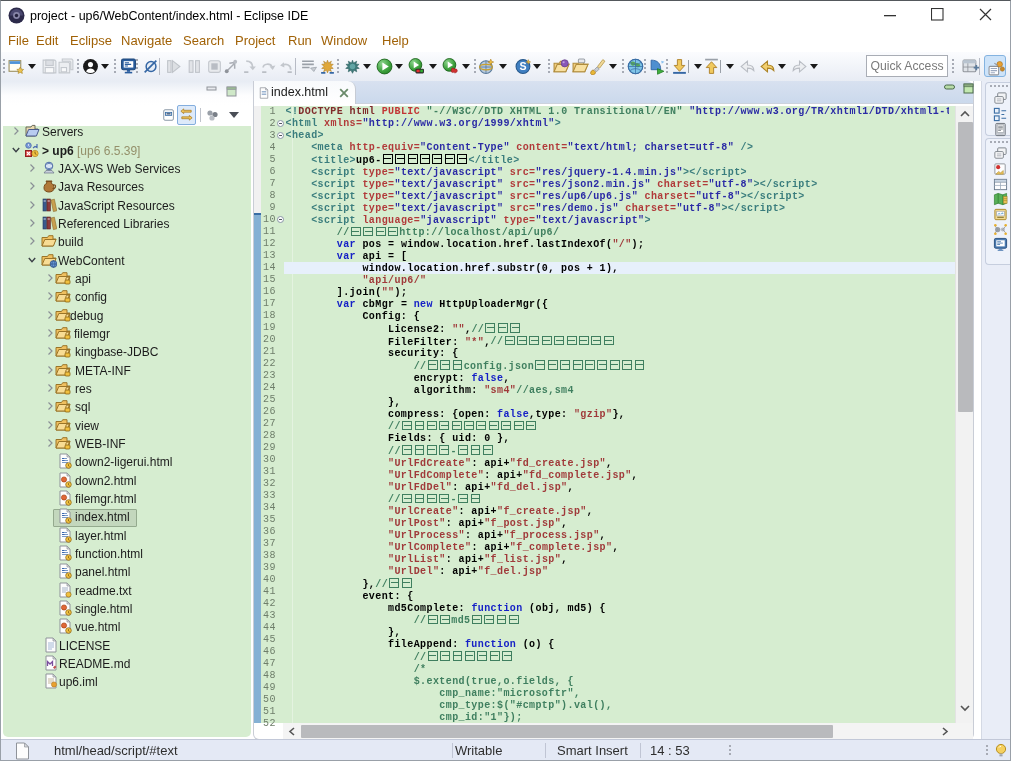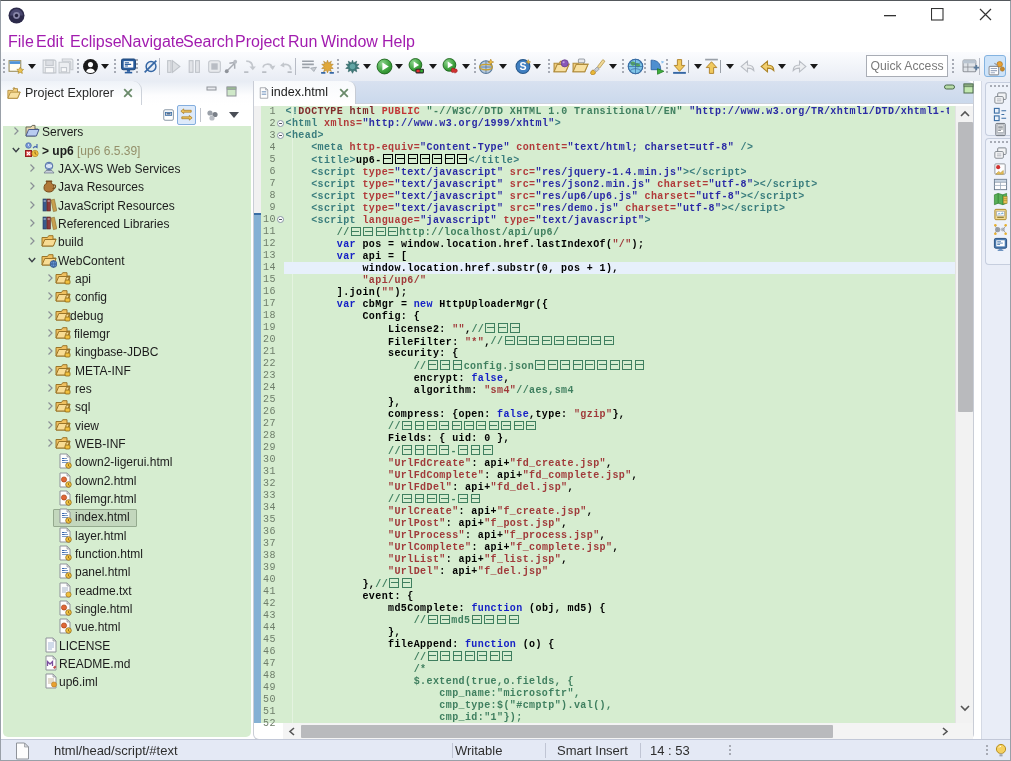--- a/index.html
+++ b/index.html
@@ -1,21 +1,21 @@
 <!DOCTYPE html>
 <html><head><meta charset="utf-8"><style>
 *{margin:0;padding:0;box-sizing:border-box}
 html,body{width:1011px;height:761px;overflow:hidden}
 body{font-family:"Liberation Sans",sans-serif;position:relative;background:#fff}
 .ab{position:absolute}
 #frame{position:absolute;left:0;top:0;width:1011px;height:761px;border:1px solid #99a0a8;border-top:1px solid #54585c;pointer-events:none;z-index:99}
 #title{position:absolute;left:0;top:0;width:1011px;height:31px;background:#fff}
 #title .txt{position:absolute;left:30px;top:0;line-height:32px;font-size:12.5px;color:#000}
 #menu{position:absolute;left:0;top:31px;width:1011px;height:21px;background:#fff}
-#menu span{position:absolute;top:2px;font-size:16px;color:#a21caf}
+#menu span{position:absolute;top:2px;font-size:13px;color:#a16207}
 #toolbar{position:absolute;left:0;top:52px;width:1011px;height:29px;background:linear-gradient(#fbfcfe,#eef1f7 70%,#e8ecf4)}
 .ti{position:absolute;top:6px;width:17px;height:17px}
 .dd{position:absolute;top:12px;width:8px;height:6px}
 .grip{position:absolute;top:7px;width:2px;height:15px;background:repeating-linear-gradient(#a7abb5 0 2px,rgba(0,0,0,0) 2px 4px)}
 .tsep{position:absolute;top:6px;width:1px;height:17px;background:#b7bbc5}
 #qa{position:absolute;left:866px;top:3px;width:82px;height:22px;background:#fff;border:1px solid #a9adb5;font-size:12.2px;color:#7a7a7a;text-align:center;line-height:20px;white-space:nowrap}
 #wbsel{position:absolute;left:984px;top:3px;width:22px;height:22px;background:#cde3f9;border:1px solid #84b3e0;border-radius:3px}
 #main{position:absolute;left:1px;top:81px;width:1009px;height:658px;background:#fff}
 
 #lp{position:absolute;left:0px;top:0px;width:252px;height:658px;background:#fff}
@@ -61,20 +61,21 @@
 .ssep{position:absolute;top:3px;width:1px;height:15px;background:#c0c5d4}
 svg{display:block}
 </style></head><body>
 <div id="title">
  <svg class="ab" style="left:8px;top:7px" width="17" height="17" viewBox="0 0 17 17">
       <circle cx="8.5" cy="8.5" r="8" fill="#2c2a4a"></circle>
       <path d="M2 8.5a6.5 6.5 0 0 1 13 0z" fill="#4a4870"></path>
       <circle cx="8.5" cy="8.5" r="3.4" fill="#8886a8"></circle>
       <circle cx="8.5" cy="8.5" r="1.7" fill="#23213d"></circle>
     </svg>
+ <span class="txt">project - up6/WebContent/index.html - Eclipse IDE</span>
  <svg class="ab" style="left:884px;top:9px" width="13" height="13">
       <rect x="0" y="6" width="12" height="1.3" fill="#333"></rect>
     </svg>
  <svg class="ab" style="left:931px;top:8px" width="13" height="13">
       <rect x="0.5" y="0.5" width="11.5" height="11.5" fill="none" stroke="#333" stroke-width="1.1"></rect>
     </svg>
  <svg class="ab" style="left:979px;top:8px" width="13" height="13">
       <path d="M1 1l11 11M12 1L1 12" stroke="#333" stroke-width="1.2"></path>
     </svg>
 </div>
@@ -310,31 +311,20 @@
       <rect x="1" y="6" width="9" height="8" rx="1" fill="#fdfdfe" stroke="#8f939a"></rect>
       <path d="M2.5 8h6M2.5 10h6M2.5 12h4" stroke="#9aa8c0" stroke-width="1"></path>
       <circle cx="11" cy="4" r="2.6" fill="#e8a030" stroke="#a87020" stroke-width=".6"></circle>
       <circle cx="13.5" cy="8.5" r="2" fill="#c88828" stroke="#a87020" stroke-width=".6"></circle>
       <path d="M6 3l3.5 2.5" stroke="#8f939a" stroke-width="1"></path>
     </svg>
 </div>
 <div id="main">
 <div id="lp">
 <div id="lptabs"></div>
-<div id="lptab">
-<svg class="ab" style="left:6px;top:5px" width="14" height="14" viewBox="0 0 16 16">
-          <path d="M1 14V5h6l1-2h4v4h3l-3 7z" fill="#f3cf7e" stroke="#b08c3c"></path>
-          <path d="M1 14l3-7h11l-3 7z" fill="#f8e0a0" stroke="#b08c3c"></path>
-          <path d="M8 1l2 2h-4z" fill="#b08c3c"></path>
-        </svg>
-<span class="txt">Project Explorer</span>
-<svg class="ab" style="left:122px;top:7px" width="10" height="10" viewBox="0 0 10 10">
-          <path d="M1.2 1.2l7.6 7.6M8.8 1.2L1.2 8.8" fill="none" stroke="#6a8a6a" stroke-width="1.8"></path>
-        </svg>
-</div>
 <svg class="ab" style="left:205px;top:5px" width="11" height="10">
         <rect x="1" y="1" width="9" height="3" fill="#e8eaee" stroke="#8f939a" stroke-width="1"></rect>
       </svg>
 <svg class="ab" style="left:225px;top:5px" width="11" height="11">
         <rect x="1" y="1" width="9" height="9" fill="#cfe8c8" stroke="#8f939a"></rect>
         <rect x="1" y="1" width="9" height="2.6" fill="#9ab894" stroke="#8f939a" stroke-width=".6"></rect>
       </svg>
 <div id="lpbar">
 <svg class="ab" style="left:161px;top:3px" width="14" height="14" viewBox="0 0 16 16">
           <rect x="2" y="2" width="11" height="12" rx="1.5" fill="#fff" stroke="#7a8a9a"></rect>

